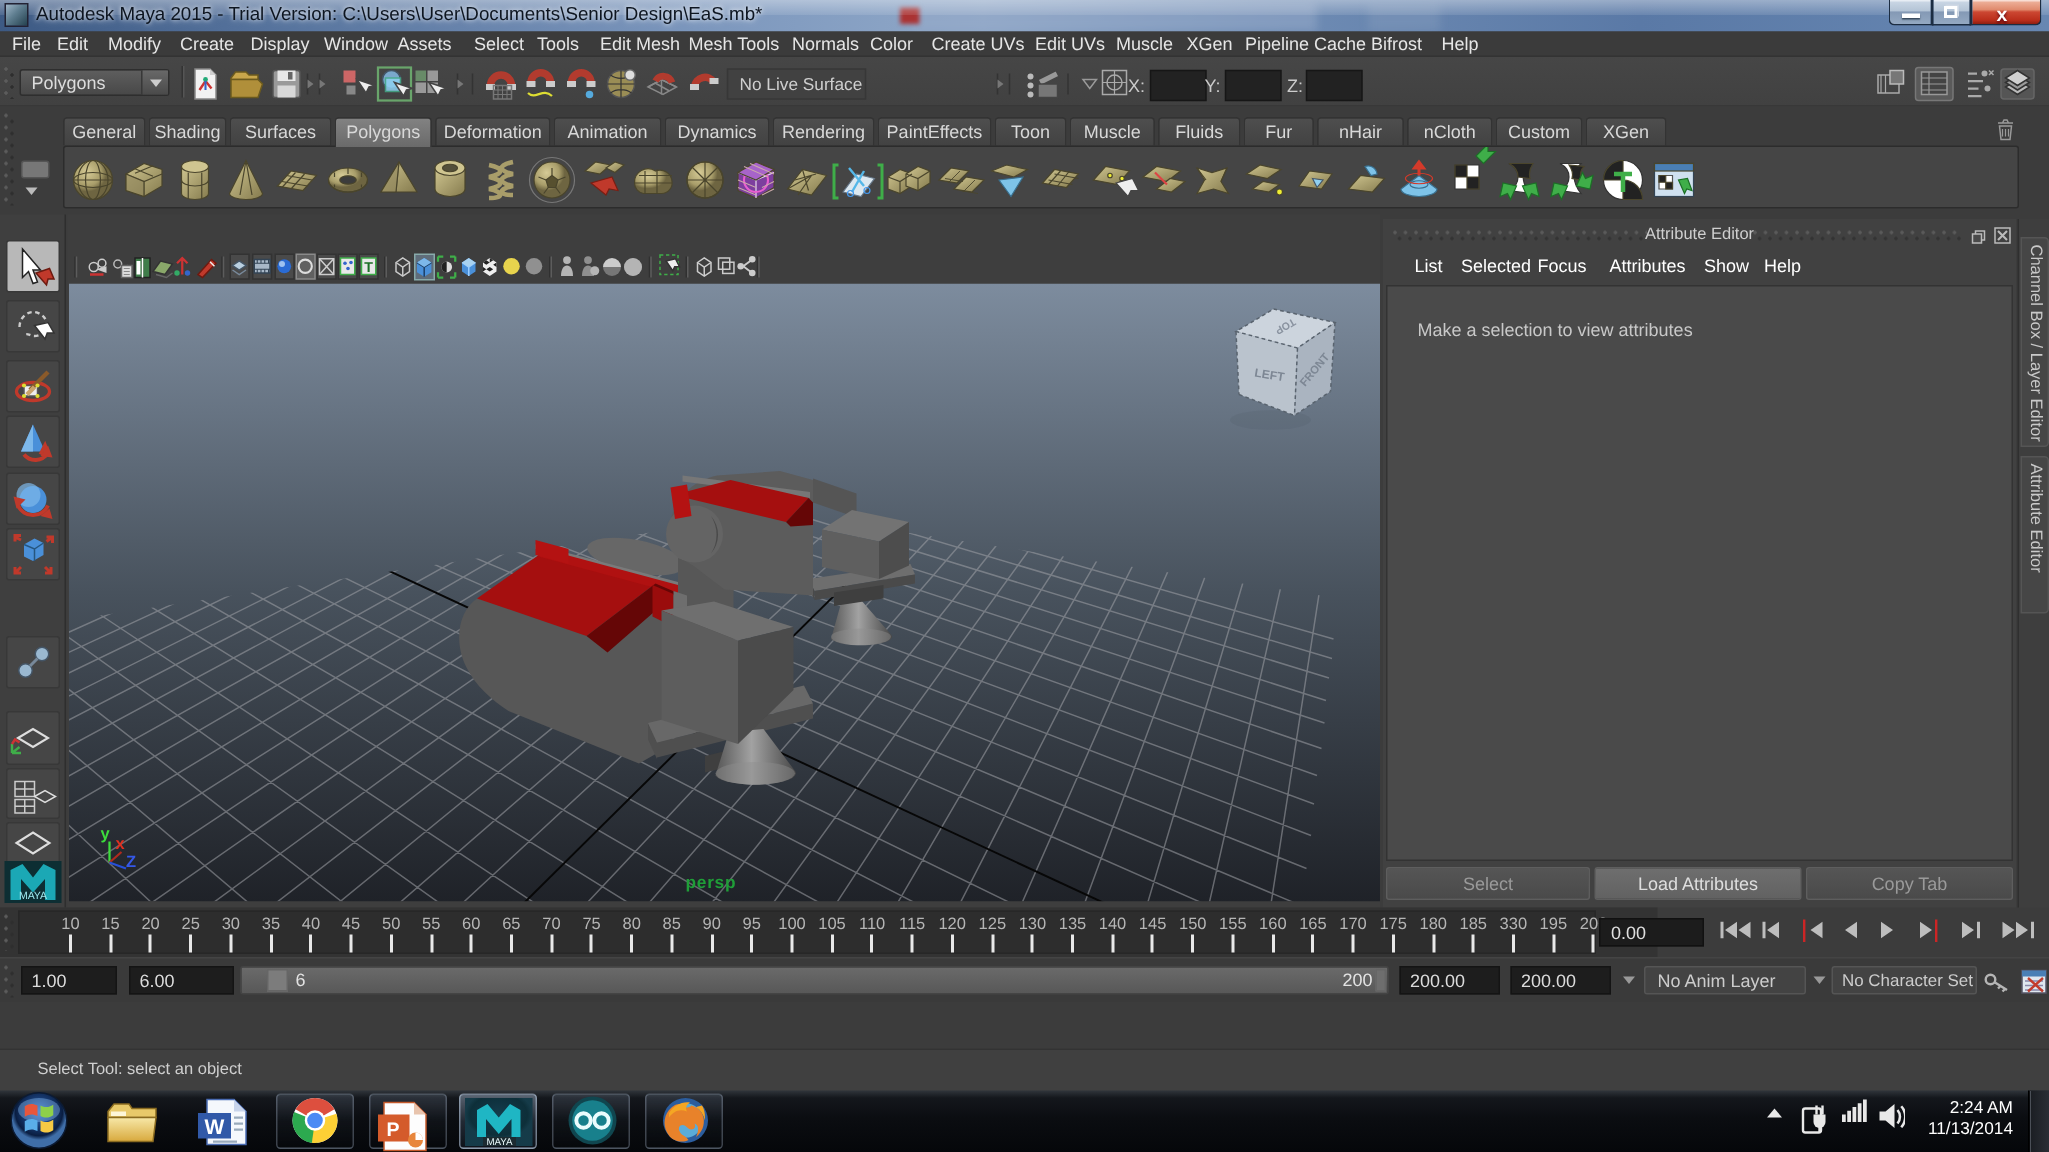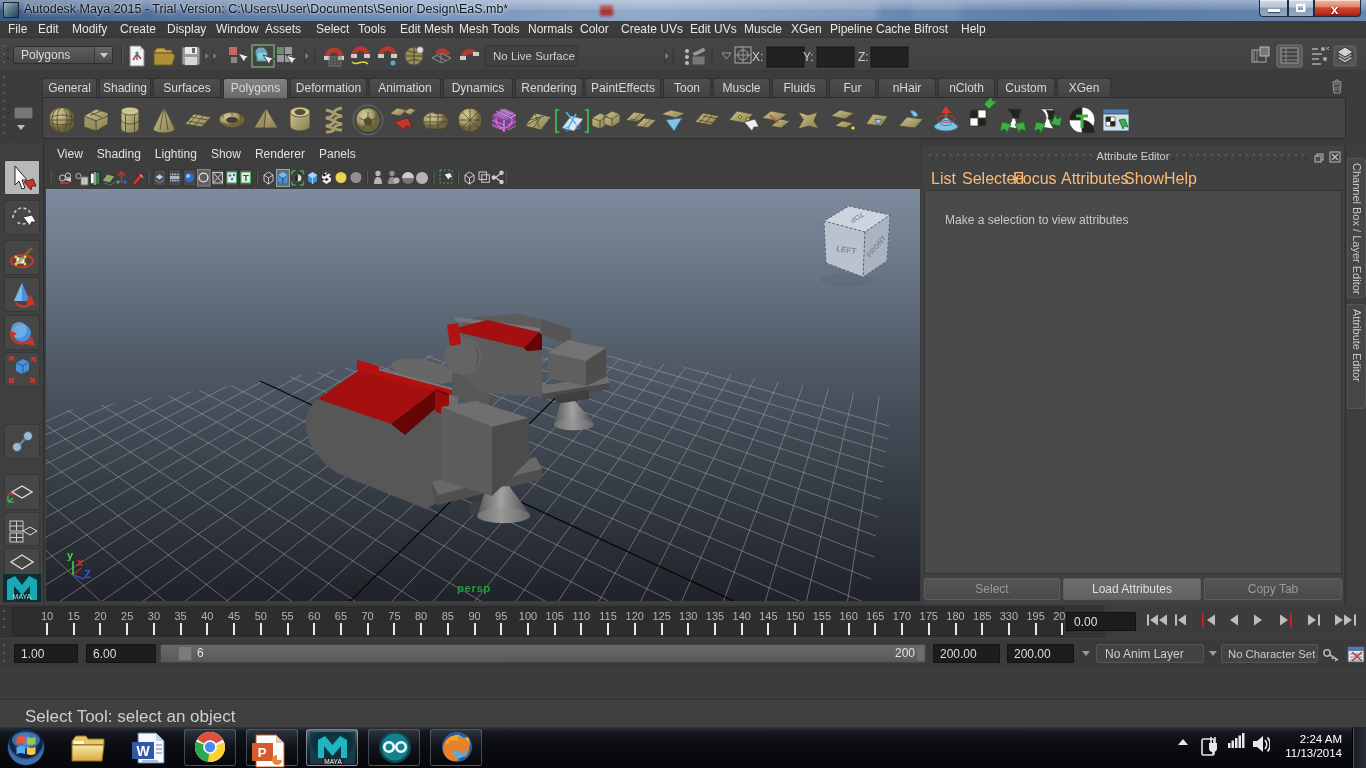--- a/index.html
+++ b/index.html
@@ -46,21 +46,21 @@
 
 #panelzone{left:45px;top:143px;width:875px;height:462px;background:#3e3e3e}
 #panelmenu{position:absolute;left:12px;top:4px;font-size:12px;color:#e0e0e0;white-space:nowrap}
 #panelmenu span{margin-right:14px}
 #panelicons{position:absolute;left:2px;top:24px;height:21px}
 #vpsvg{position:absolute;left:1px;top:46px}
 
 #attrpanel{left:922px;top:146px;width:422px;height:459px;background:#414141}
 #aehead{position:absolute;left:0;top:3px;width:422px;height:15px}
 #aehead .t{position:absolute;left:0;width:422px;text-align:center;top:1px;font-size:11px;color:#cfcfcf}
-#aemenu{position:absolute;left:4px;top:24px;font-size:16px;color:#fdba74;width:422px;height:16px}
+#aemenu{position:absolute;left:16px;top:24px;font-size:12px;color:#ffffff;width:422px;height:16px}
 #aemenu span{position:absolute}
 #aebody{position:absolute;left:2px;top:44px;width:418px;height:384px;background:#4a4a4a;border:1px solid #333}
 #aebody .msg{position:absolute;left:20px;top:22px;font-size:12px;color:#c8c8c8}
 .aebtn{position:absolute;top:432px;height:22px;background:linear-gradient(180deg,#555,#4a4a4a);border:1px solid #5e5e5e;border-radius:2px;color:#9a9a9a;font-size:12px;text-align:center;line-height:21px}
 .aebtn.hi{background:linear-gradient(180deg,#6e6e6e,#626262);color:#dedede}
 #sidetabs{left:1345px;top:146px;width:21px;height:459px;background:#3e3e3e;border-left:1px solid #2f2f2f}
 .vtab{position:absolute;left:1px;width:19px;background:#464646;border:1px solid #555;border-radius:0 3px 3px 0;color:#c9c9c9;font-size:11px}
 .vtab span{position:absolute;left:3px;top:4px;writing-mode:vertical-rl;white-space:nowrap}
 
 #timeslider{left:0,top:605px}
@@ -74,21 +74,21 @@
 .rfield{position:absolute;top:5px;height:19px;background:#1d1d1d;border:1px solid #141414;color:#dcdcdc;font-size:12px;line-height:18px;padding-left:6px}
 #rtrack{position:absolute;left:160px;top:5px;width:766px;height:19px;background:linear-gradient(180deg,#6a6a6a,#585858);border:1px solid #444;border-radius:2px}
 #rtrack .hdl{position:absolute;left:17px;top:1px;width:14px;height:15px;background:#7c7c7c;border:1px solid #666}
 #rtrack .lab{position:absolute;top:1px;font-size:12px;color:#e2e2e2}
 .rsel{position:absolute;top:5px;height:19px;background:#434343;border:1px solid #555;border-radius:2px;color:#ccc;font-size:12px;line-height:18px;padding-left:8px}
 
 #mel{left:0;top:668px;width:1366px;height:31px;background:#3c3c3c;border-top:1px solid #2f2f2f}
 #mel .lab{position:absolute;left:22px;top:8px;font-size:12px;color:#d0d0d0}
 #mel .f1{position:absolute;left:57px;top:5px;width:646px;height:21px;background:#242424;border:1px solid #1a1a1a}
 #mel .f2{position:absolute;left:706px;top:5px;width:646px;height:21px;background:#050505;border:1px solid #1a1a1a}
-#helpline{left:0;top:699px;width:1366px;height:28px;background:#404040;border-top:1px solid #333;color:#cfcfcf;font-size:17px}
+#helpline{left:0;top:699px;width:1366px;height:28px;background:#404040;border-top:1px solid #333;color:#cfcfcf;font-size:11px}
 #helpline span{position:absolute;left:25px;top:7px}
 
 #taskbar{left:0;top:727px;width:1366px;height:41px;background:linear-gradient(180deg,#30353b 0%,#14171c 12%,#0b0d11 45%,#05070a 100%)}
 .tkbtn{position:absolute;top:2px;width:52px;height:37px;border:1px solid rgba(160,175,195,.35);border-radius:3px;background:linear-gradient(180deg,rgba(120,135,155,.25),rgba(40,50,60,.18) 50%,rgba(10,15,20,.1))}
 .tkbtn.active{background:linear-gradient(180deg,rgba(170,190,215,.45),rgba(90,110,135,.3) 50%,rgba(40,55,75,.25));border-color:rgba(190,205,225,.55)}
 #clock{position:absolute;right:24px;top:5px;text-align:right;font-size:11.5px;color:#fff;line-height:14px}
 #showdesk{position:absolute;right:0;top:0;width:14px;height:41px;background:linear-gradient(90deg,#1a1d22,#2a2e35);border-left:1px solid #000;box-shadow:inset 1px 0 0 #4a4f57}
 </style></head>
 <body>
 <div id="root">
@@ -578,21 +578,20 @@
         </g>
  <g transform="translate(3,431)">
           <rect width="38" height="28" fill="#0d2e33"></rect>
           <path d="M4 26V6l8-4 7 9 7-9 8 4v20h-7V12l-8 9-8-9v14z" fill="#1ba8b5"></path>
           <text x="19" y="25" font-size="7" fill="#9fe8ee" text-anchor="middle" font-family="Liberation Sans">MAYA</text>
         </g>
 </svg>
 </div>
 
 <div id="panelzone" class="abs">
-  <div id="panelmenu"><span>View</span><span>Shading</span><span>Lighting</span><span>Show</span><span>Renderer</span><span>Panels</span></div>
   <div id="panelicons"><svg width="470" height="22" viewBox="0 0 470 22">
    <g fill="none" stroke="#303030">
             <path d="M3 4v14M101 4v14M209.5 4v14M319.5 4v14M386 4v14M410.5 4v14M458 4v14"></path>
           </g>
    <g fill="none" stroke="#5c5c5c">
             <path d="M4 4v14M102 4v14M210.5 4v14M320.5 4v14M387 4v14M411.5 4v14M459 4v14"></path>
           </g>
    <g transform="translate(12,4)">
             <circle cx="3.5" cy="7" r="3" fill="none" stroke="#ccc"></circle>
             <circle cx="9" cy="4.5" r="2.6" fill="none" stroke="#ccc"></circle>

